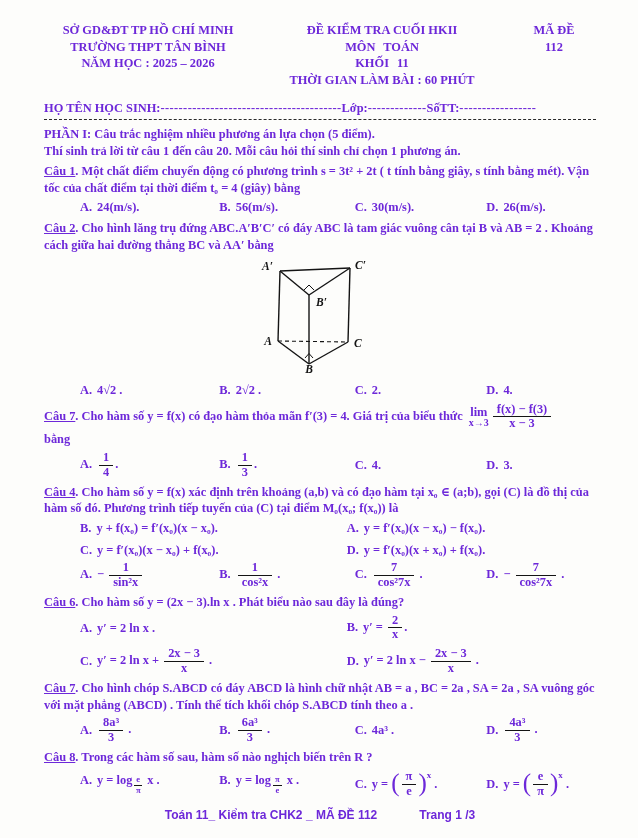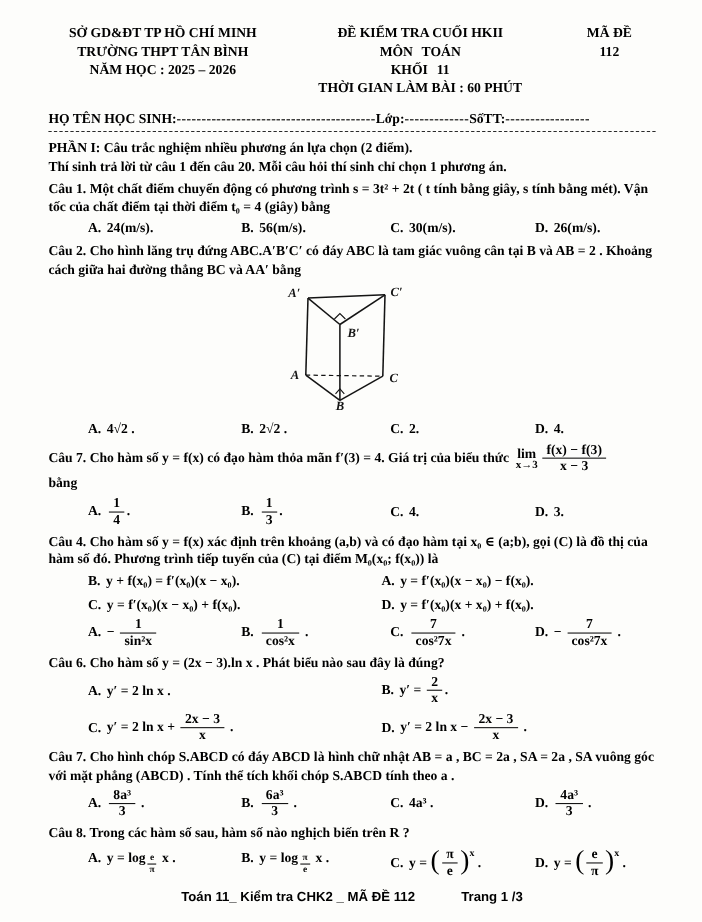--- a/index.html
+++ b/index.html
@@ -1,36 +1,36 @@
 <!DOCTYPE html>
 <html><head>
 <meta charset="utf-8">
 <style>
   *{margin:0;padding:0;box-sizing:border-box}
   html,body{background:#ffffff}
   .page{
     width:638px;height:838px;margin:0 auto;overflow:hidden;
-    background:#fdfdfb;color:#000000;
+    background:#fdfdfb;color:#6d28d9;
     font-family:"Liberation Serif","DejaVu Serif",serif;
     font-size:12.4px;font-weight:700;line-height:1.34;
     padding:22px 42px 6px 44px;position:relative;
   }
   
   .header{display:grid;grid-template-columns:208px 1fr 84px;margin-bottom:12px}
   .h-left,.h-center,.h-right{text-align:center}
   .sp{word-spacing:5px}
   
   .student{display:flex;align-items:baseline;white-space:nowrap;overflow:hidden;margin-bottom:1px}
   .fill{letter-spacing:.4px}
   .sep{border-top:1.7px dashed #2a2a2a;margin:2px 0 6px}
   
   .part{margin-top:2px}
   
   .q{margin-top:4px}
-  .qlabel{}
+  .qlabel{text-decoration:underline}
   .opts4{display:grid;grid-template-columns:1.08fr 1.05fr 1.02fr .85fr;margin:3px 0 2px 36px;align-items:center}
   .opts2{display:grid;grid-template-columns:1.07fr 1fr;margin:3px 0 2px 36px;align-items:center;row-gap:5px}
   .opt{white-space:nowrap}
   .ol{margin-right:5px}
   .frac{display:inline-block;vertical-align:middle;text-align:center;line-height:1.12;margin:0 2px}
   .frac .num{display:block;border-bottom:1.3px solid #141414;padding:0 4px}
   .frac .den{display:block;padding:0 4px}
   .lim{display:inline-block;vertical-align:middle;text-align:center;line-height:1;margin:0 2px 0 6px}
   .lim .t{display:block}
   .lim .b{display:block;font-size:10px}
@@ -73,21 +73,21 @@
   <div class="student">
     <span>HỌ TÊN HỌC SINH:</span>
       <span class="fill">----------------------------------------</span>
       <span>Lớp:</span>
       <span class="fill">-------------</span>
       <span>SốTT:</span>
       <span class="fill">-----------------</span>
   </div>
   <div class="sep"></div>
 
-  <p class="part">PHẦN I: Câu trắc nghiệm nhiều phương án lựa chọn (2 điểm).</p>
+  <p class="part">PHẦN I: Câu trắc nghiệm nhiều phương án lựa chọn (5 điểm).</p>
   <p>Thí sinh trả lời từ câu 1 đến câu 20. Mỗi câu hỏi thí sinh chỉ chọn 1 phương án.</p>
 
   <p class="q"><span class="qlabel">Câu 1</span><span>. Một chất điểm chuyển động có phương trình  s = 3t² + 2t  ( t  tính bằng giây,  s  tính bằng mét). Vận tốc của chất điểm tại thời điểm  t₀ = 4 (giây) bằng</span></p>
   <div class="opts4">
     <div class="opt"><span class="ol">A.</span><span>24(m/s).</span></div>
     <div class="opt"><span class="ol">B.</span><span>56(m/s).</span></div>
     <div class="opt"><span class="ol">C.</span><span>30(m/s).</span></div>
     <div class="opt"><span class="ol">D.</span><span>26(m/s).</span></div>
   </div>
 

